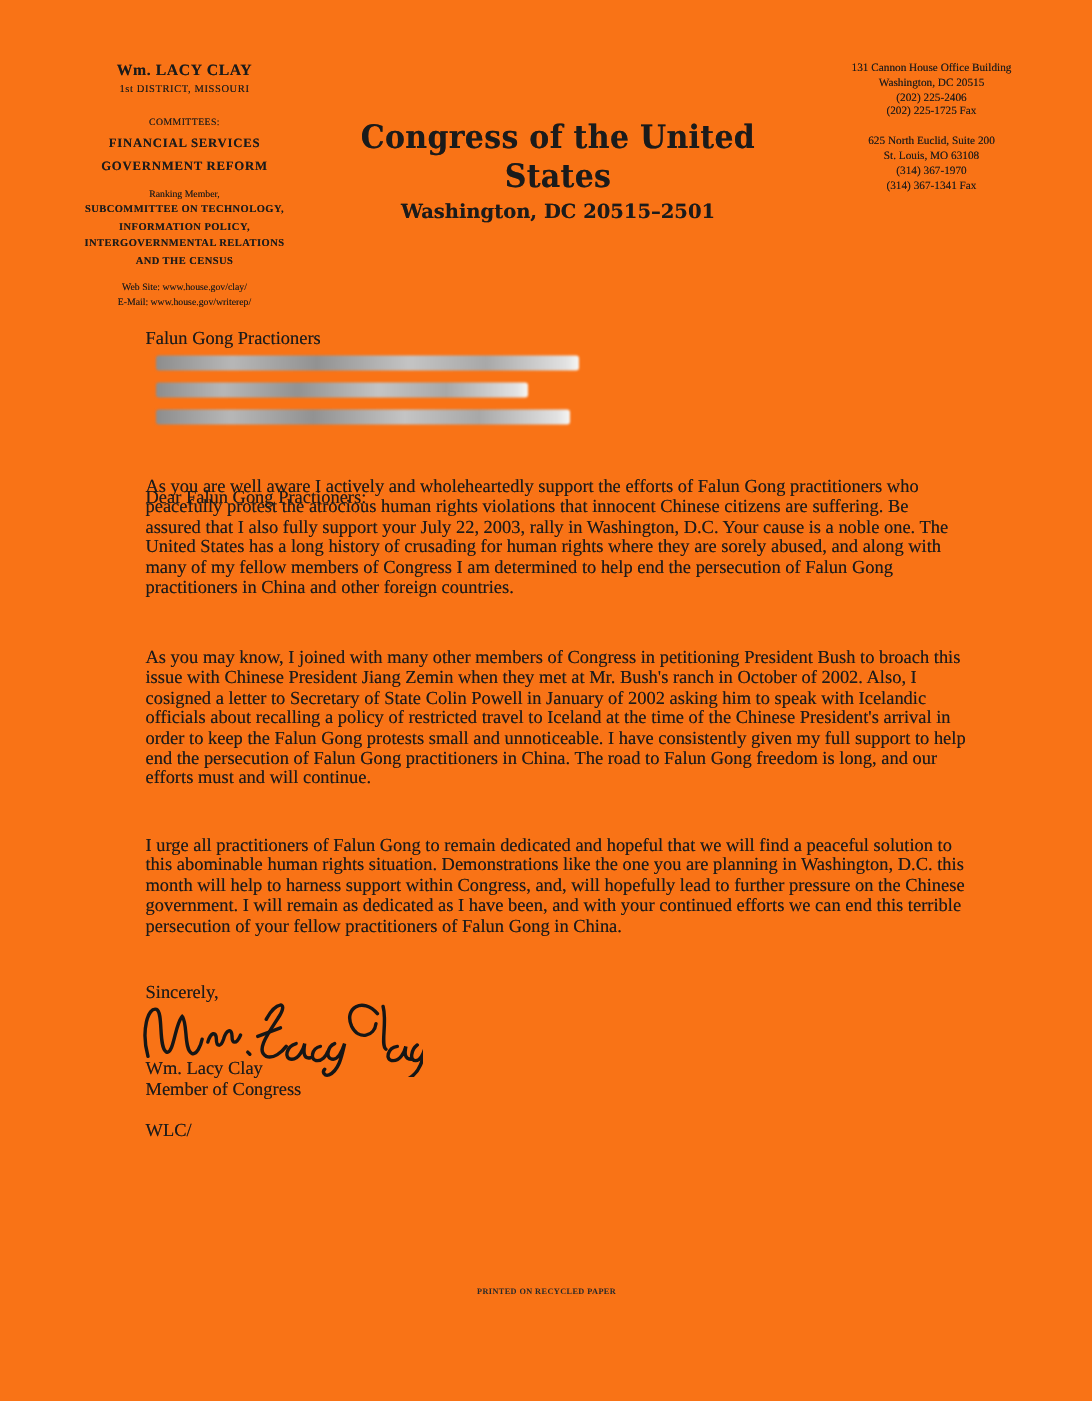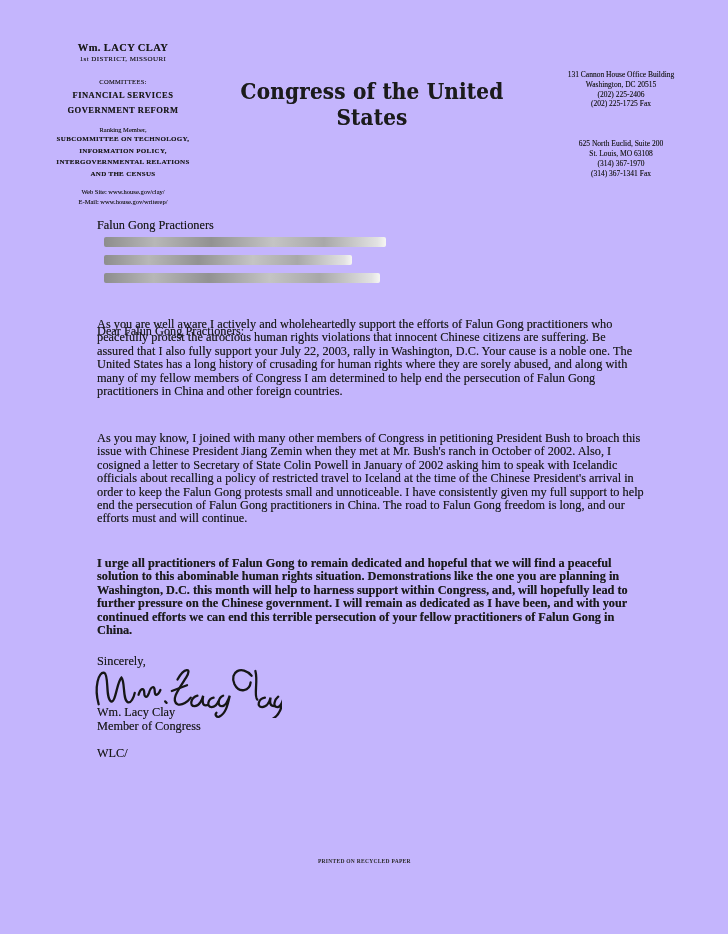--- a/index.html
+++ b/index.html
@@ -1,20 +1,20 @@
 <!DOCTYPE html>
 <html><head>
 <meta charset="utf-8">
 <style>
   html,body { margin:0; padding:0; background:#e8e8e6; }
   .page {
     position:relative;
     width:728px; height:934px;
     margin:0 auto;
-    background:#c4b5fd;
+    background:#f97316;
     color:#1b1b1b;
     font-family:"Liberation Serif", serif;
     overflow:hidden;
     box-shadow:0 0 4px rgba(0,0,0,.25);
   }
   .ink { text-shadow:0 0 .4px rgba(20,20,20,.55); }
 
   
   .lh-left { position:absolute; left:16px; top:42px; width:214px; text-align:center; }
   .lh-name { font-weight:bold; font-size:10.5px; letter-spacing:.4px; }
@@ -28,37 +28,37 @@
   
   .lh-center { position:absolute; left:226px; top:80px; width:292px; text-align:center;
                font-family:"DejaVu Serif", serif; font-weight:bold; }
   .title1 { font-size:20px; letter-spacing:.2px; transform:scaleY(1.08); }
   .title2 { font-size:17px; margin-top:2px; transform:scaleY(1.05); }
   .title3 { font-size:13px; margin-top:6px; }
 
   
   .lh-right { position:absolute; left:520px; top:40px; width:202px; text-align:center;
               font-size:7.5px; line-height:9.8px; }
-  .office { margin-bottom:10px;margin-top:30px; }
+  .office { margin-bottom:10px; }
 
   
   .date { position:absolute; left:226px; top:178px; width:240px; text-align:center; font-size:12.5px; }
   .recipient { position:absolute; left:97px; top:218px; font-size:12.3px; }
   .redactions { position:absolute; left:104px; top:237px; }
   .bar { height:10px; margin-bottom:8px; border-radius:2px; filter:blur(.6px);
          background:linear-gradient(90deg,#8d8d8d 0%,#b7b7b7 18%,#929292 38%,#c4c4c4 60%,#a8a8a8 78%,#e2e2e2 97%, #f6f6f4 100%);
   }
   .bar1 { width:282px; }
   .bar2 { width:248px; }
   .bar3 { width:276px; }
   .salutation { position:absolute; left:97px; top:297px; font-size:12.3px;margin-top:27px; }
   .para { position:absolute; left:97px; width:552px; font-size:12.3px; line-height:13.4px; text-align:left; }
   .para1 { top:318px; width:548px; }
   .para2 { top:432px; }
-  .para3 { top:557px;font-weight:bold; }
+  .para3 { top:557px; }
   .closing { position:absolute; left:97px; top:654px; font-size:12.3px; }
   .signature { position:absolute; left:92px; top:662px; }
   .signer-name { position:absolute; left:97px; top:705px; font-size:12.3px; }
   .signer-title { position:absolute; left:97px; top:719px; font-size:12.3px; }
   .initials { position:absolute; left:97px; top:746px; font-size:12.3px; }
 
   .footer-note { position:absolute; left:0; top:851px; width:728px; text-align:center; }
   .footer-note span { display:inline-block; font-size:10px; transform:scale(.55); transform-origin:center;
                       letter-spacing:.5px; color:#2a2a2a; filter:blur(.3px); font-weight:bold; }
 </style>
@@ -77,20 +77,21 @@
     <div class="lh-sub">SUBCOMMITTEE ON TECHNOLOGY,</div>
     <div class="lh-sub">INFORMATION POLICY,</div>
     <div class="lh-sub">INTERGOVERNMENTAL RELATIONS</div>
     <div class="lh-sub">AND THE CENSUS</div>
     <div class="lh-web">Web Site: www.house.gov/clay/</div>
     <div class="lh-web" style="margin-top:1px">E-Mail: www.house.gov/writerep/</div>
   </div>
 
   <div class="lh-center ink">
     <div class="title1">Congress of the United States</div>
+    <div class="title3">Washington, DC 20515–2501</div>
   </div>
 
   <div class="lh-right ink">
     <div class="office">
       <div>131 Cannon House Office Building</div>
       <div>Washington, DC 20515</div>
       <div>(202) 225-2406</div>
       <div>(202) 225-1725  Fax</div>
     </div>
     <div class="office">

